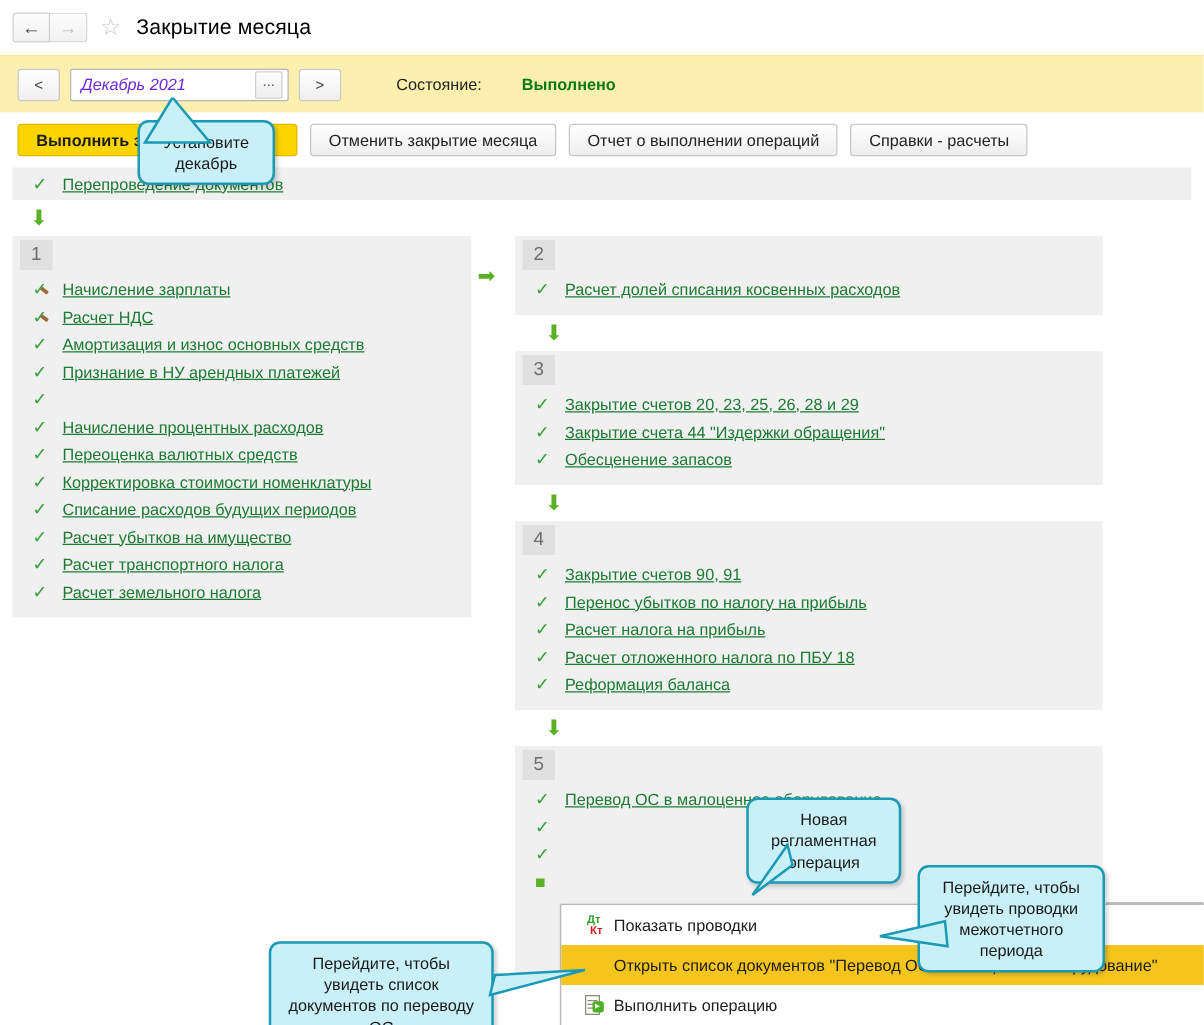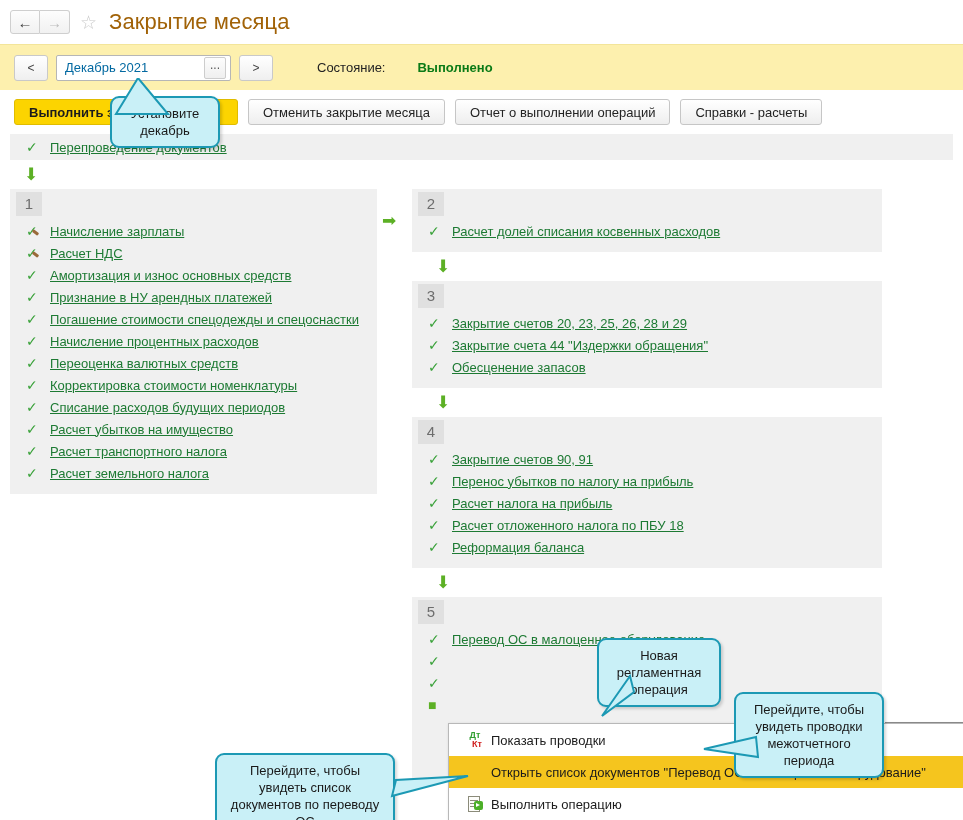--- a/index.html
+++ b/index.html
@@ -35,22 +35,22 @@
   .navbtn.fwd  { border-radius:0 3px 3px 0; border-left:none; color:#bdbdbd; }
   .star {
     margin-left:10px;
     font-size:19px;
     color:#c9c9c9;
     line-height:1;
     cursor:pointer;
   }
   .page-title {
     margin-left:12px;
-    font-size:22px;
-    color:#a16207;
+    font-size:17px;
+    color:#000000;
     letter-spacing:0.1px;
     text-align:right;
   }
 
   
   .periodbar {
     background:#fdf0ae;
     height:46px;
     display:flex;
     align-items:center;
@@ -69,21 +69,21 @@
   }
   .periodfield {
     width:175px; height:26px;
     background:#ffffff;
     border:1px solid #b6b6b6;
     border-radius:2px;
     display:flex; align-items:center;
     padding:0 4px 0 8px;
     position:relative;
   }
-  .periodfield .val { flex:1; font-size:13px; color:#0369a1; }
+  .periodfield .val { flex:1; font-size:13px; color:#6d28d9;font-style:italic; }
   .periodfield .ell {
     width:22px; height:22px;
     border:1px solid #cdcdcd; border-radius:2px;
     background:linear-gradient(#fdfdfd,#efefef);
     display:flex; align-items:center; justify-content:center;
     font-size:12px; color:#555; line-height:8px; padding-bottom:6px;
     cursor:pointer;
   }
   .state-label { margin-left:36px; font-size:13px; color:#222; }
   .state-value { margin-left:24px; font-size:13px; color:#0a7a16; font-weight:bold; }
@@ -311,21 +311,20 @@
       <div class="op-row">
           <span class="chk">✓</span>
           <span class="op-link">Амортизация и износ основных средств</span>
         </div>
       <div class="op-row">
           <span class="chk">✓</span>
           <span class="op-link">Признание в НУ арендных платежей</span>
         </div>
       <div class="op-row">
           <span class="chk">✓</span>
-          <span class="op-link">Погашение стоимости спецодежды и спецоснастки</span>
         </div>
       <div class="op-row">
           <span class="chk">✓</span>
           <span class="op-link">Начисление процентных расходов</span>
         </div>
       <div class="op-row">
           <span class="chk">✓</span>
           <span class="op-link">Переоценка валютных средств</span>
         </div>
       <div class="op-row">

